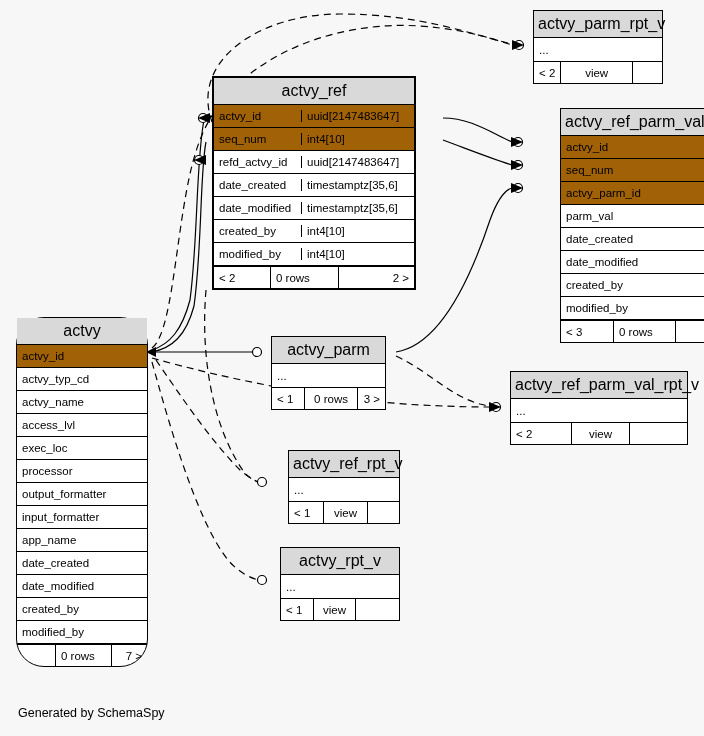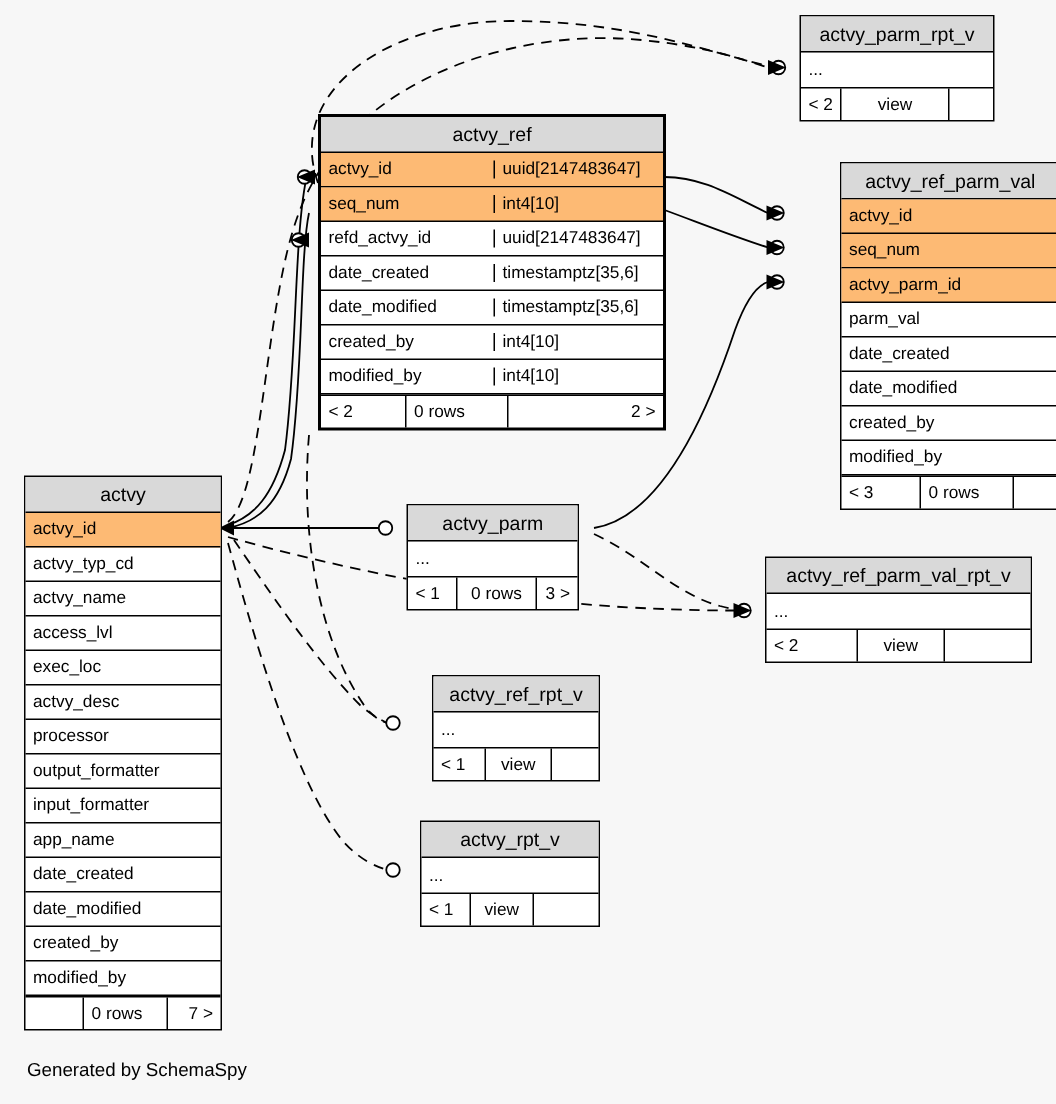--- a/index.html
+++ b/index.html
@@ -34,21 +34,21 @@
     box-sizing: border-box;
     font-size: 11.5px;
     color: #000;
   }
   .table-box.thick {
     border: 2px solid #000000;
   }
   .tbl-title {
     background: #d9d9d9;
     text-align: center;
-    font-size: 13px;
+    font-size: 16px;
     padding: 4px 4px 4px 4px;
     border-bottom: 1px solid #000;
     box-sizing: border-box;
     white-space: nowrap;
   }
   .tbl-row {
     display: flex;
     border-bottom: 1px solid #000;
     box-sizing: border-box;
     height: 23px;
@@ -64,21 +64,21 @@
     overflow: hidden;
   }
   .cell-type {
     padding: 0 5px;
     border-left: 1px solid #000;
     white-space: nowrap;
     text-align: left;
     box-sizing: border-box;
   }
   .key-row {
-    background: #fdba74;
+    background: #a16207;
   }
   .footer-row {
     display: flex;
     height: 22px;
     align-items: center;
     border-top: 1px solid #000;
     box-sizing: border-box;
   }
   .footer-cell {
     padding: 0 5px;
@@ -170,21 +170,21 @@
   <div class="table-box" style="left:533px; top:10px; width:130px;">
     <div class="tbl-title">actvy_parm_rpt_v</div>
     <div class="ellipsis-row">...</div>
     <div class="footer-row">
       <div class="footer-cell footer-left">&lt; 2</div>
       <div class="footer-cell footer-mid sep">view</div>
       <div class="footer-cell footer-right sep" style="width:30px"></div>
     </div>
   </div>
 
-  <div class="table-box thick" style="left:212px; top:76px; width:232px;">
+  <div class="table-box thick" style="left:212px; top:76px; width:204px;">
     <div class="tbl-title">actvy_ref</div>
     <div class="tbl-row key-row">
       <div class="cell-name">actvy_id</div>
       <div class="cell-type" style="width:113px">uuid[2147483647]</div>
     </div>
     <div class="tbl-row key-row">
       <div class="cell-name">seq_num</div>
       <div class="cell-type" style="width:113px">int4[10]</div>
     </div>
     <div class="tbl-row">
@@ -240,39 +240,36 @@
     <div class="tbl-row">
       <div class="cell-name">modified_by</div>
     </div>
     <div class="footer-row">
       <div class="footer-cell footer-left" style="width:52px">&lt; 3</div>
       <div class="footer-cell sep" style="width:62px">0 rows</div>
       <div class="footer-cell footer-right sep" style="flex:1 1 auto"></div>
     </div>
   </div>
 
-  <div class="table-box" style="left:16px; top:317px; width:132px;">
+  <div class="table-box" style="left:16px; top:317px; width:132px;border-radius:28px;">
     <div class="tbl-title">actvy</div>
     <div class="tbl-row key-row">
       <div class="cell-name">actvy_id</div>
     </div>
     <div class="tbl-row">
       <div class="cell-name">actvy_typ_cd</div>
     </div>
     <div class="tbl-row">
       <div class="cell-name">actvy_name</div>
     </div>
     <div class="tbl-row">
       <div class="cell-name">access_lvl</div>
     </div>
     <div class="tbl-row">
       <div class="cell-name">exec_loc</div>
-    </div>
-    <div class="tbl-row">
-      <div class="cell-name">actvy_desc</div>
     </div>
     <div class="tbl-row">
       <div class="cell-name">processor</div>
     </div>
     <div class="tbl-row">
       <div class="cell-name">output_formatter</div>
     </div>
     <div class="tbl-row">
       <div class="cell-name">input_formatter</div>
     </div>

